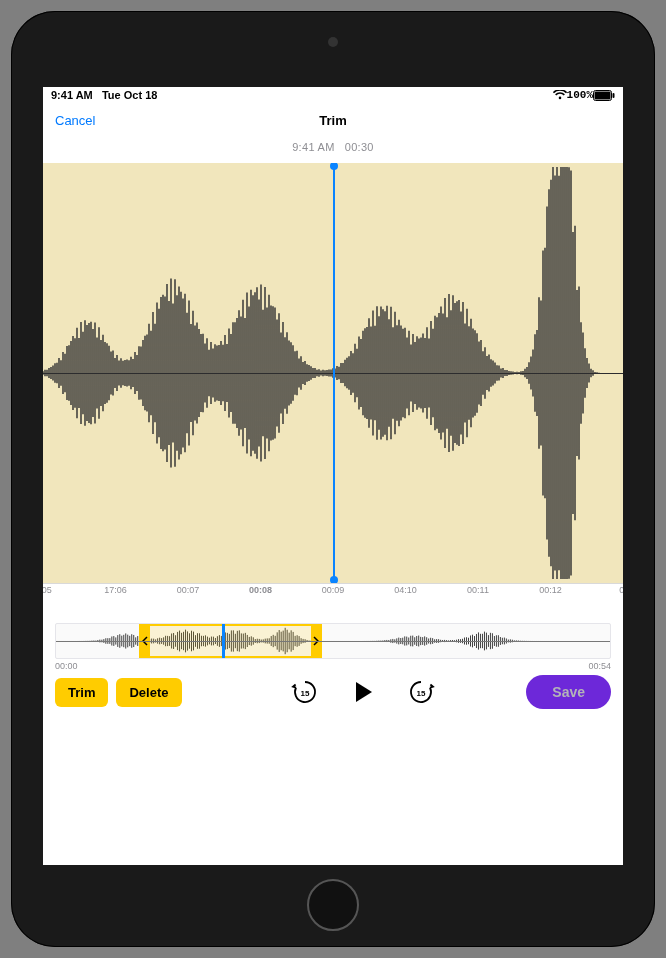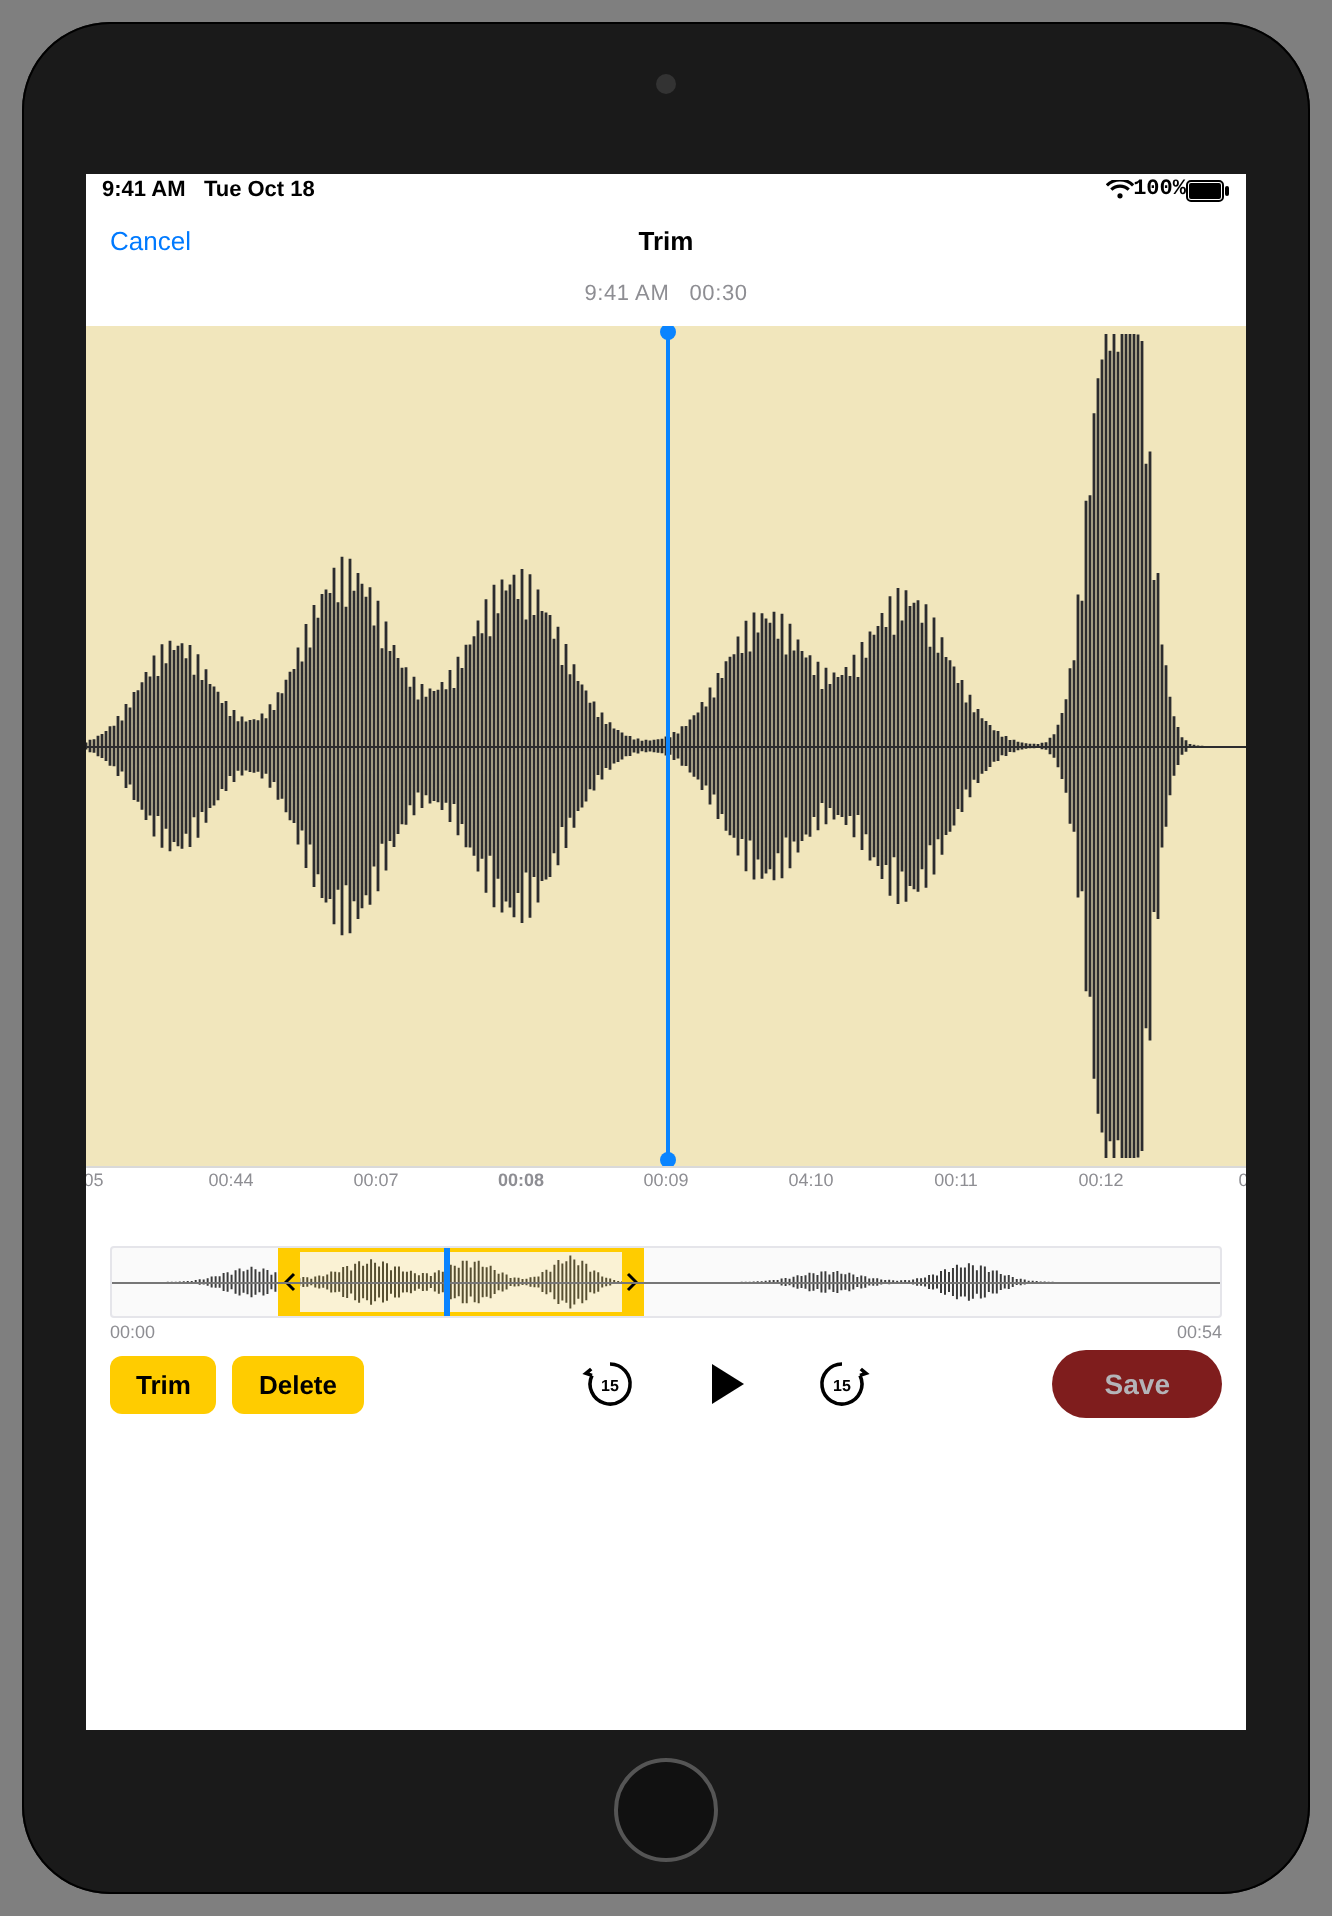--- a/index.html
+++ b/index.html
@@ -99,21 +99,21 @@
     display:flex; align-items:center; padding:4px 12px; gap:8px;
   }
   .btn-yellow {
     background:#ffcc00; border:none; border-radius:6px; padding:7px 13px;
     font-size:13px; font-weight:600; color:#000;
   }
   .controls .stretch { flex:1; display:flex; justify-content:center; gap:26px; align-items:center; padding-left:18px;}
   .seek-btn { width:30px; height:30px; display:flex; align-items:center; justify-content:center;text-decoration:underline; }
   .play-btn { width:34px; height:34px; display:flex; align-items:center; justify-content:center;}
   .btn-save {
-    background:#7f1d1d; color:#b4b4b8; border:none; border-radius:18px;
+    background:#6d28d9; color:#b4b4b8; border:none; border-radius:18px;
     padding:9px 26px; font-size:14px; font-weight:600;
   }
 
 </style>
 </head>
 <body>
 
 <div class="device">
   <div class="camera"></div>
 
@@ -164,21 +164,21 @@
       <svg class="wave" viewBox="0 0 580 420" preserveAspectRatio="none">
         <g stroke="#2c2c2e" stroke-width="1.4">
             <path d="M0 208.29208402643954L0 211.70791597356046M2 206.81534636740943L2 213.18465363259057M4 206.68434015437134L4 213.31565984562866M6 204.90609466394335L6 215.09390533605665M8 204.0466768638127L8 215.9533231361873M10 202.50582045629847L10 217.49417954370153M12 200.15119592853034L12 219.84880407146966M14 199.84380780018523L14 220.15619219981477M16 195.0123859303638L16 224.9876140696362M18 197.2767438300445L18 222.7232561699555M20 189.0323766902507L20 230.9676233097493M22 190.72213873104465L22 229.27786126895535M24 183.0341118608846L24 236.9658881391154M26 182.17932182272529L26 237.82067817727471M28 178.10436974235157L28 241.89563025764843M30 172.99803071272325L30 247.00196928727675M32 175.25486482776878L32 244.74513517223122M34 164.72490127361652L34 255.27509872638348M36 175.0280655180728L36 244.9719344819272M38 159.06786348827887L38 260.9321365117211M40 168.64220620435185L40 251.35779379564815M42 157.32512691865003L42 262.67487308135M44 162.01915571141595L44 257.9808442885841M46 159.89119933736782L46 260.1088006626322M48 158.67067448974456L48 261.32932551025544M50 166.08999165327864L50 253.91000834672136M52 159.4460844366398L52 260.5539155633602M54 174.4304411965216L54 245.5695588034784M56 164.15917992018555L56 255.84082007981445M58 177.05071478305243L58 242.94928521694757M60 171.66702891529047L60 248.33297108470953M62 179.01923244135696L62 240.98076755864304M64 180.30845322696732L64 239.69154677303268M66 182.84273241750063L66 237.15726758249937M68 188.4762567952058L68 231.5237432047942M70 187.54914898403499L70 232.45085101596501M72 195.06248242819458L72 224.93751757180542M74 192.00805116678248L74 227.99194883321752M76 197.6151509006428L76 222.3848490993572M78 195.31082063978386L78 224.68917936021614M80 197.78630277437858L80 222.21369722562142M82 197.00599485618358L82 222.99400514381642M84 196.61082546398734L84 223.38917453601266M86 197.13855985291943L86 222.86144014708057M88 193.70278825702945L88 226.29721174297055M90 196.1240227064501L90 223.8759772935499M92 189.06645721663318L92 230.93354278336682M94 192.0503063137819L94 227.9496936862181M96 183.178085161307L96 236.821914838693M98 183.56556445755092L98 236.43443554244908M100 176.93327301737597L100 243.06672698262403M102 172.8135385746208L102 247.1864614253792M104 171.44668503560163L104 248.55331496439837M106 160.76056550685396L106 259.23943449314606M108 167.72989348703538L108 252.27010651296462M110 149.0099606941793L110 270.9900393058207M112 160.78830695305592L112 259.2116930469441M114 139.50107343372713L114 280.49892656627287M116 145.86996227780872L116 274.1300377221913M118 134.00064409161456L118 285.99935590838544M120 131.76322685146965L120 288.23677314853035M122 133.54968281335545L122 286.45031718664455M124 120.90232738337875L124 299.09767261662125M126 138.088195995758L126 281.91180400424196M128 115.38672309271927L128 304.61327690728075M130 140.38626422410726L130 279.61373577589274M132 116.3326939753467L132 303.66730602465327M134 132.35764758026522L134 287.6423524197348M136 123.50669483421856L136 296.4933051657814M138 128.84605338957283L138 291.15394661042717M140 135.39822814963247L140 284.6017718503675M142 130.66959886960018L142 289.3304011303998M144 149.7031910293161L144 270.2968089706839M146 137.43681293336346L146 282.56318706663654M148 161.0658022895705L148 258.9341977104295M150 147.7107056937445L150 272.2892943062555M152 162.46094254232713L152 257.53905745767287M154 159.50221951920878L154 260.4977804807912M156 165.95706582006363L156 254.04293417993637M158 170.8762235952213L158 249.1237764047787M160 170.64116697180856L160 249.35883302819144M162 180.43447420061148L162 239.56552579938852M164 175.3348329853763L164 244.6651670146237M166 186.76082984498947L166 233.23917015501053M168 179.0288966921118L168 240.9711033078882M170 185.38403984849222L170 234.61596015150778M172 181.1997375581703L172 238.8002624418297M174 182.5325936882897L174 237.4674063117103M176 181.90762448723345L176 238.09237551276655M178 177.98559737545094L178 242.01440262454906M180 181.66802382522715L180 238.33197617477285M182 172.0056823509866L182 247.9943176490134M184 181.03182221481742L184 238.96817778518258M186 165.39508549346692L186 254.60491450653308M188 170.98177445352118L188 249.01822554647882M190 159.34292688338394L190 260.65707311661606M192 159.2648806390936L192 260.7351193609064M194 155.10247532719836L194 264.89752467280164M196 147.23432703772647L196 272.7656729622735M198 153.59889271141247L198 266.4011072885875M200 136.6752534549305L200 283.3247465450695M202 155.10422658150807L202 264.8957734184919M204 129.40421865223203L204 290.59578134776797M206 143.61977614065938L206 276.3802238593406M208 126.78156701045937L208 293.21843298954064M210 132.27257075644832L210 287.7274292435517M212 129.30555136900546L212 290.69444863099454M214 124.3744975747221L214 295.6255024252779M216 136.44333881966458L216 283.5566611803354M218 121.43822387749285L218 298.5617761225071M220 146.77295882661542L220 273.2270411733846M222 124.06607966091397L222 295.93392033908606M224 144.54529170486347L224 275.4547082951365M226 131.78405358781222L226 288.2159464121878M228 142.49342458605503L228 277.506575413945M230 143.19568088010152L230 276.8043191198985M232 144.51374634635397L232 275.48625365364603M234 156.39136775286912L234 263.60863224713086M236 150.36302491722608L236 269.6369750827739M238 169.45827422020596L238 250.54172577979404M240 159.05214308953444L240 260.9478569104656M242 174.1365332621684L242 245.8634667378316M244 169.17452410411582L244 250.82547589588418M246 177.45051787269296L246 242.54948212730704M248 179.30228965901784L248 240.69771034098216M250 182.20231965580427L250 237.79768034419573M252 188.31259545158764L252 231.68740454841236M254 187.7035459356068L254 232.2964540643932M256 195.5583276497267L256 224.4416723502733M258 193.20608738509262L258 226.79391261490738M260 199.0569753579208L260 220.9430246420792M262 198.10251071518573L262 221.89748928481427M264 201.198525137286L264 218.801474862714M266 202.03113571257867L266 217.96886428742133M268 203.2530488239194L268 216.7469511760806M270 204.88277188025006L270 215.11722811974994M272 204.9800190699695L272 215.0199809300305M274 206.74005687914124L274 213.25994312085876M276 206.2052277026995L276 213.7947722973005M278 207.42604262573195L278 212.57395737426805M280 206.84355730117045L280 213.15644269882955M282 207.2939428622064L282 212.7060571377936M284 206.89534200924075L284 213.10465799075925M286 206.60274275296152L286 213.39725724703848M288 206.4330129032943L288 213.5669870967057M290 205.2042662318863L290 214.7957337681137M292 205.5836931314782L292 214.4163068685218M294 203.02305514622145L294 216.97694485377855M296 203.77341969477098L296 216.22658030522902M298 200.1172259866105L298 219.8827740133895M300 199.95197768372802L300 220.04802231627198M302 196.7230725586432L302 223.2769274413568M304 194.66257749795253L304 225.33742250204747M306 193.24930549448356L306 226.75069450551644M308 188.0620279345285L308 231.9379720654715M310 190.19204299366692L310 229.80795700633308M312 180.70220923254632L312 239.29779076745368M314 185.76634455563413L314 234.23365544436587M316 173.51512618355892L316 246.48487381644108M318 176.00268857669982L318 243.99731142330018M320 167.64077288511737L320 252.35922711488263M322 165.34238839266033L322 254.65761160733967M324 164.11910588845754L324 255.88089411154246M326 155.2365742881189L326 264.7634257118811M328 163.54383223255329L328 256.45616776744674M330 147.37661455294528L330 272.6233854470547M332 162.77488327124968L332 257.2251167287503M334 143.2356662794158L334 276.7643337205842M336 153.31175137157248L336 266.6882486284275M338 143.6083928960599L338 276.3916071039401M340 146.2033033138293L340 273.79669668617066M342 148.33645998846518L342 271.6635400115348M344 142.8410806262524L344 277.1589193737476M346 156.34418440878954L346 263.65581559121046M348 143.84673608083742L348 276.15326391916255M350 164.27693291593164L350 255.72306708406836M352 148.87063002678053L352 271.12936997321947M354 162.2383547654598L354 257.7616452345402M356 156.72372816089677L356 263.27627183910323M358 162.50498427729715L358 257.4950157227028M360 165.7818661732195L360 254.2181338267805M362 164.67320428219762L362 255.32679571780238M364 174.48631521345806L364 245.51368478654194M366 167.82530739214928L366 252.17469260785072M368 181.47714164972737L368 238.52285835027263M370 170.9206754820015L370 249.0793245179985M372 179.0519306847181L372 240.9480693152819M374 173.20655369826923L374 246.79344630173077M376 175.45986276456551L376 244.54013723543449M378 174.4696767296507L378 245.5303232703493M380 170.47101793550823L380 249.52898206449177M382 175.02631875943842L382 244.97368124056158M384 164.3656166526055L384 255.6343833473945M386 175.46621109501928L386 244.53378890498072M388 158.0355324680528L388 261.9644675319472M390 165.8186738078158L390 254.1813261921842M392 152.80360156881932L392 267.1963984311807M394 154.3663337767037L394 265.6336662232963M396 150.0080784117075L396 269.99192158829254M398 143.46367487850864L398 276.53632512149136M400 150.51371861680826L400 269.48628138319174M402 135.09698287739548L402 284.9030171226045M404 154.36017227375345L404 265.63982772624655M406 131.01064226683957L406 288.98935773316043M408 147.20973283702344L408 272.79026716297653M410 132.15625979265644L410 287.84374020734356M412 140.04555337997095L412 279.95444662002905M414 138.37012681532022L414 281.6298731846798M416 137.0911571995599L416 282.9088428004401M418 148.42054422022716L418 271.57945577977284M420 139.08414297428527L420 280.91585702571473M422 160.4069093308705L422 259.5930906691295M424 145.69065774106153L424 274.3093422589385M426 163.35867787694974L426 256.64132212305026M428 155.64302130221466L428 264.35697869778534M430 165.48795786277097L430 254.51204213722903M432 167.16384637341136L432 252.83615362658864M434 170.28967238835816L434 249.71032761164184M436 178.49154105246868L436 241.50845894753132M438 176.9525290931015L438 243.0474709068985M440 188.306675796903L440 231.693324203097M442 184.36534114712398L442 235.63465885287602M444 193.0639613559049L444 226.9360386440951M446 191.46920353687216L446 228.53079646312784M448 196.18433692887436L448 223.81566307112564M450 197.51265918837905L450 222.48734081162095M452 199.4619425674491L452 220.5380574325509M454 202.14737332656927L454 217.85262667343073M456 202.50096751176562L456 217.49903248823438M458 205.3796280645243L458 214.6203719354757M460 205.025255818883L460 214.974744181117M462 207.00508312367538L462 212.99491687632462M464 206.92045269529277L464 213.07954730470723M466 207.90245158262118L466 212.09754841737882M468 208.20100880387187L468 211.79899119612813M470 208.5768171958011L470 211.4231828041989M472 208.92288335810295L472 211.07711664189705M474 208.87117453372736L474 211.12882546627264M476 209.05349589549104L476 210.94650410450896M478 208.3351690520272L478 211.6648309479728M480 208.08720692266454L480 211.91279307733546M482 205.8436621371589L482 214.1563378628411M484 204.11286984063605L484 215.88713015936395M486 199.35722910842978L486 220.64277089157022M488 193.49739523789543L488 226.50260476210457M490 186.59560748296775L490 233.40439251703225M492 171.1692414265748L492 248.8307585734252M494 167.1040000076471L494 252.8959999923529M496 134.28813957892055L496 285.71186042107945M498 137.41561913999647L498 282.58438086000353M500 87.42231507402944L500 332.5776849259706M502 84.64736179690867L502 335.3526382030913M504 43.569208969315355L504 376.43079103068465M506 26.18484939980044L506 393.81515060019956M508 16.77102164574839L508 403.2289783542516M510 4L510 416M512 12.42992502589118L512 407.5700749741088M514 4L514 416M516 12.8593046936044L516 407.1406953063956M518 4L518 416M520 4L520 416M522 4L522 416M524 4L524 416M526 4.273609714184005L526 415.726390285816M528 7.503139955622828L528 412.4968600443772M530 68.89692896515845L530 351.10307103484155M532 62.70257931511881L532 357.2974206848812M534 126.99025213600954L534 293.00974786399047M536 123.48070496799724L536 296.5192950320028M538 159.25814964956754L538 260.74185035043246M540 169.56996207573866L540 250.43003792426134M542 185.3135360343048L542 234.6864639656952M544 195.08687614365923L544 224.91312385634077M546 200.53320439658893L546 219.46679560341107M548 205.6707206497642L548 214.3292793502358M550 207.15247870341844L550 212.84752129658156M552 208.99596055973612L552 211.00403944026388M554 209.32981485498266L554 210.67018514501734M556 209.75675452742976L556 210.24324547257024M558 209.8767119264232L558 210.1232880735768M560 209.95368738148542L560 210.04631261851458M562 209.98227370897985L562 210.01772629102015M564 209.99309886784366L564 210.00690113215634M566 209.99800560274846L566 210.00199439725154M568 209.9991966260834L568 210.0008033739166M570 209.9998237979929L570 210.0001762020071M572 209.99992698705626L572 210.00007301294374M574 209.9999837908774L574 210.0000162091226M576 209.99999481968052L576 210.00000518031948M578 209.99999881050664L578 210.00000118949336" stroke="#2c2c2e" stroke-width="1.4"></path>
           </g>
       </svg>
       <div class="playhead"></div>
     </div>
 
     <div class="ruler">
         <span class="tick" style="left: 0%;">0:05</span>
-        <span class="tick" style="left: 12.5%;">00:44</span>
+        <span class="tick" style="left: 12.5%;">17:06</span>
         <span class="tick" style="left: 25%;">00:07</span>
         <span class="tick" style="left: 37.5%; font-weight: bold;">00:08</span>
         <span class="tick" style="left: 50%;">00:09</span>
         <span class="tick" style="left: 62.5%;">04:10</span>
         <span class="tick" style="left: 75%;">00:11</span>
         <span class="tick" style="left: 87.5%;">00:12</span>
         <span class="tick" style="left: 100%;">0:</span>
       </div>
 
     <div class="spacer1"></div>

